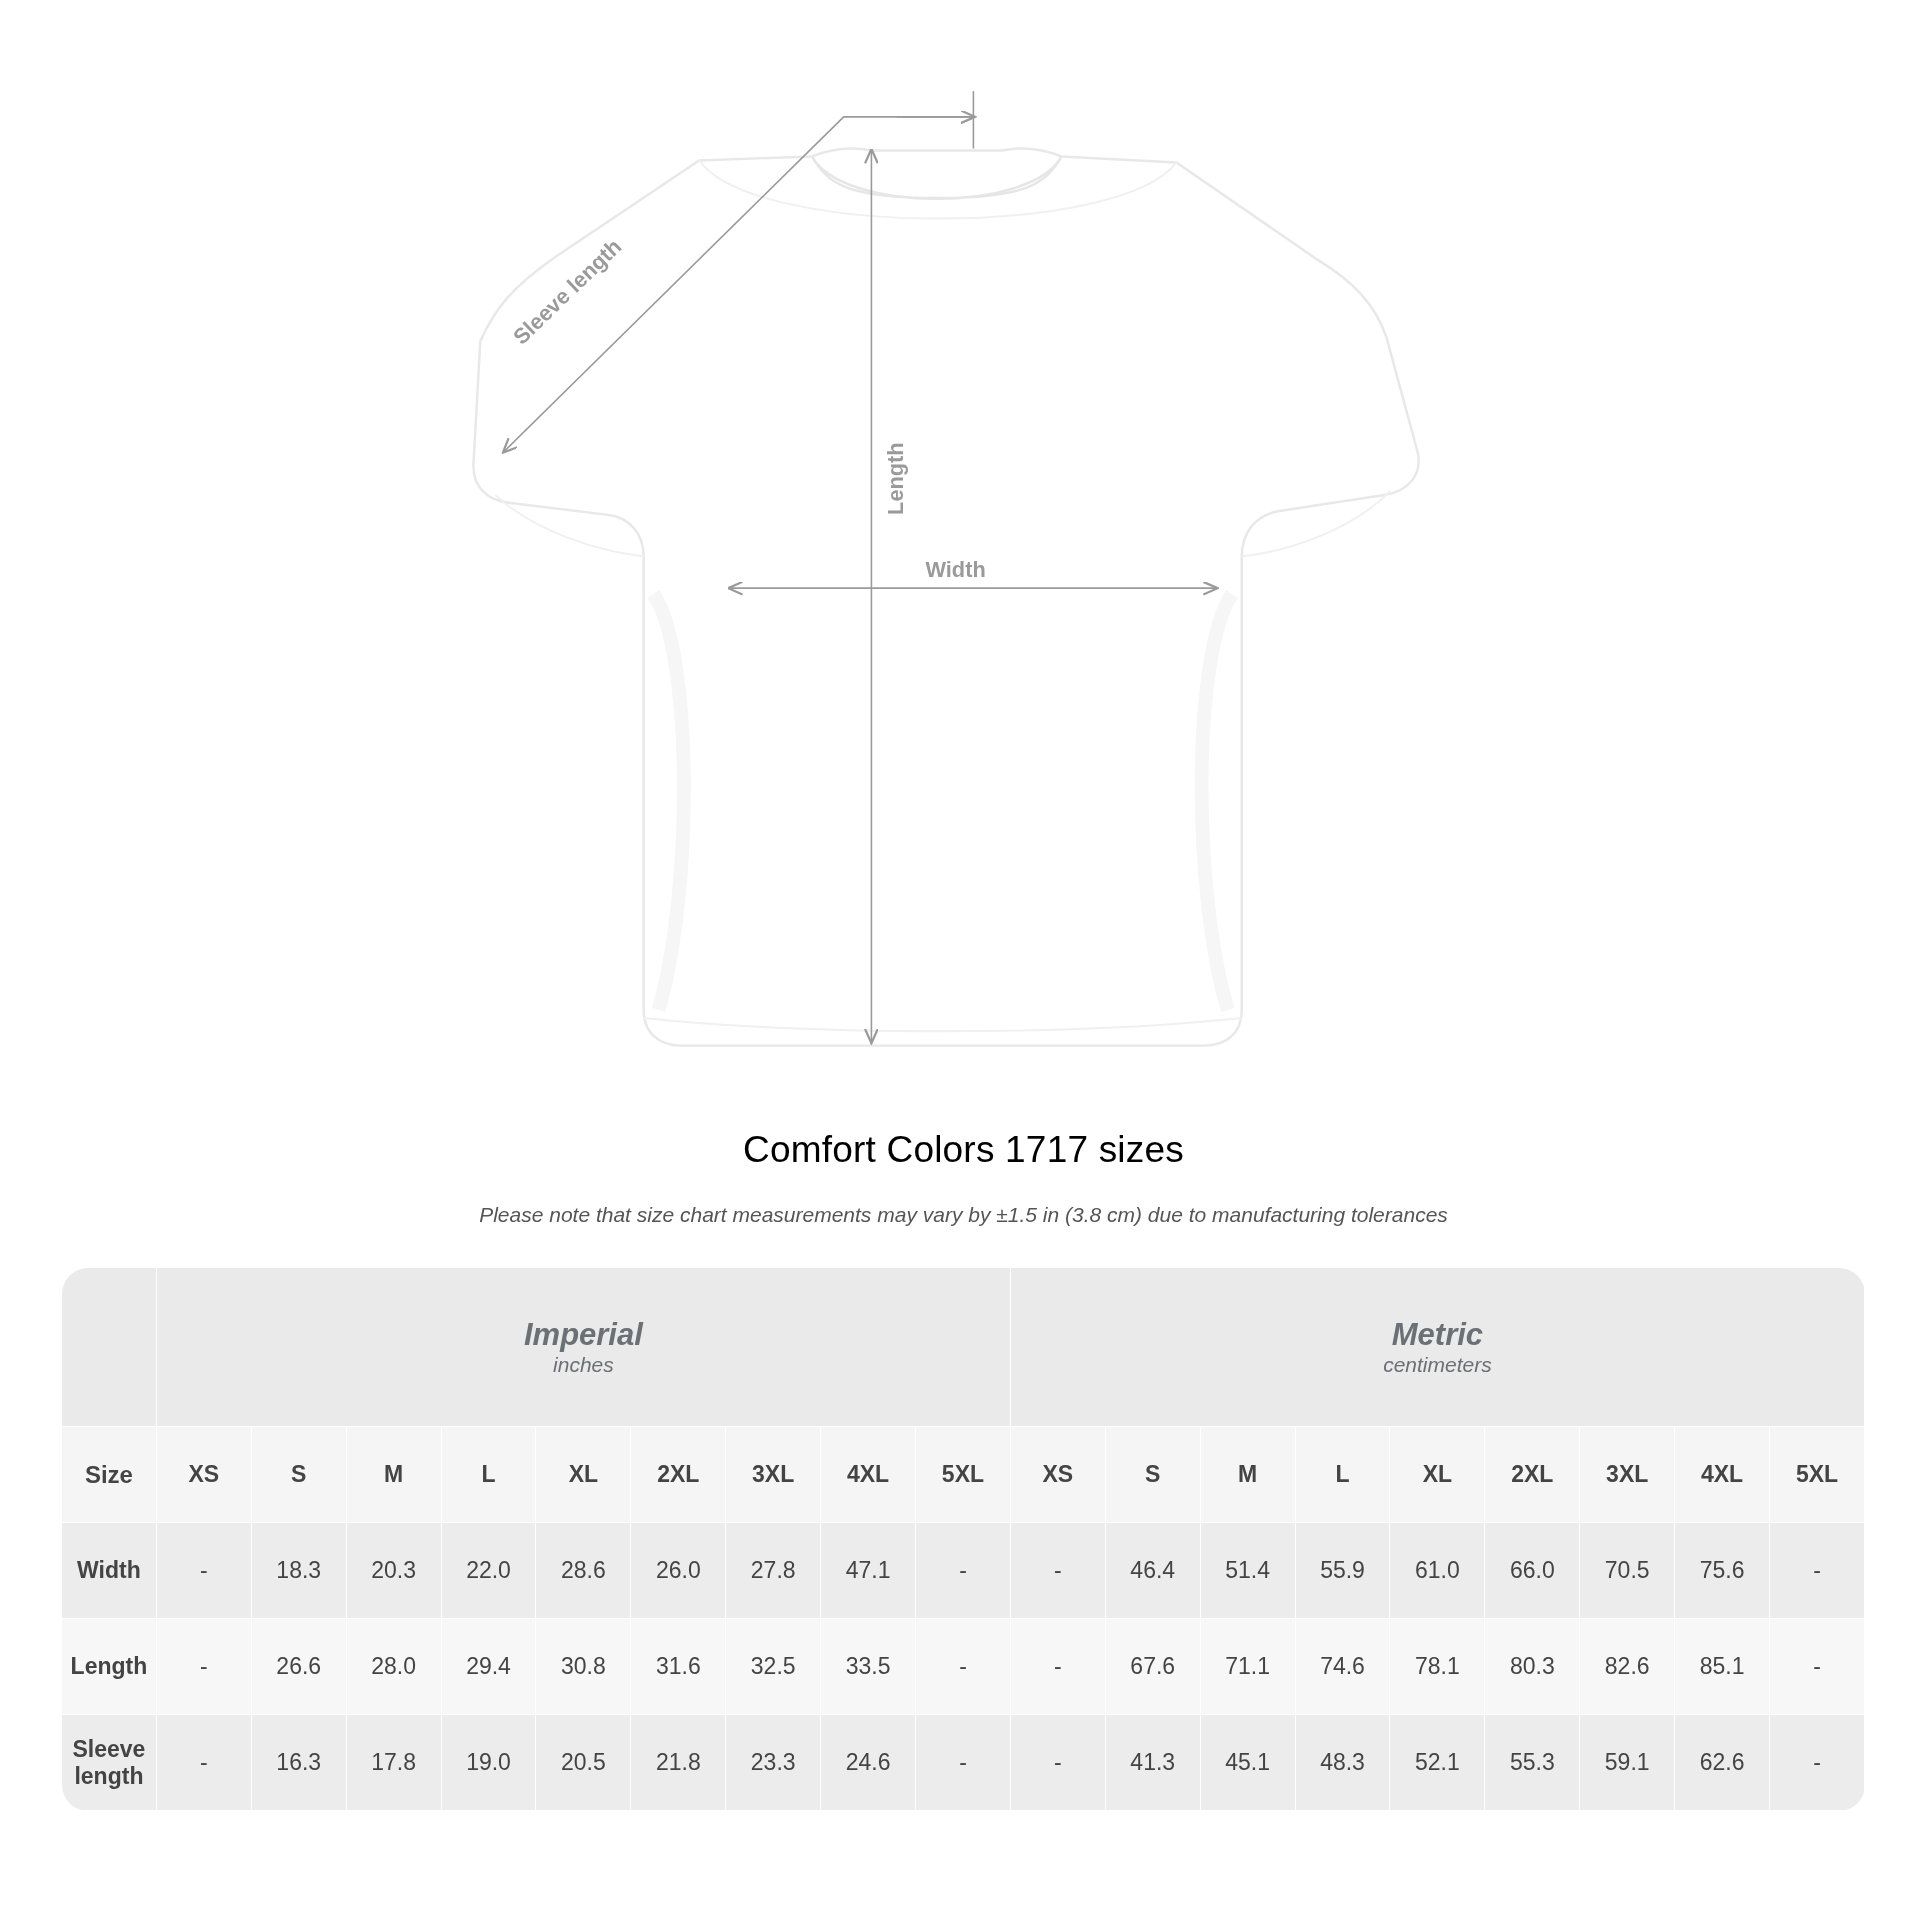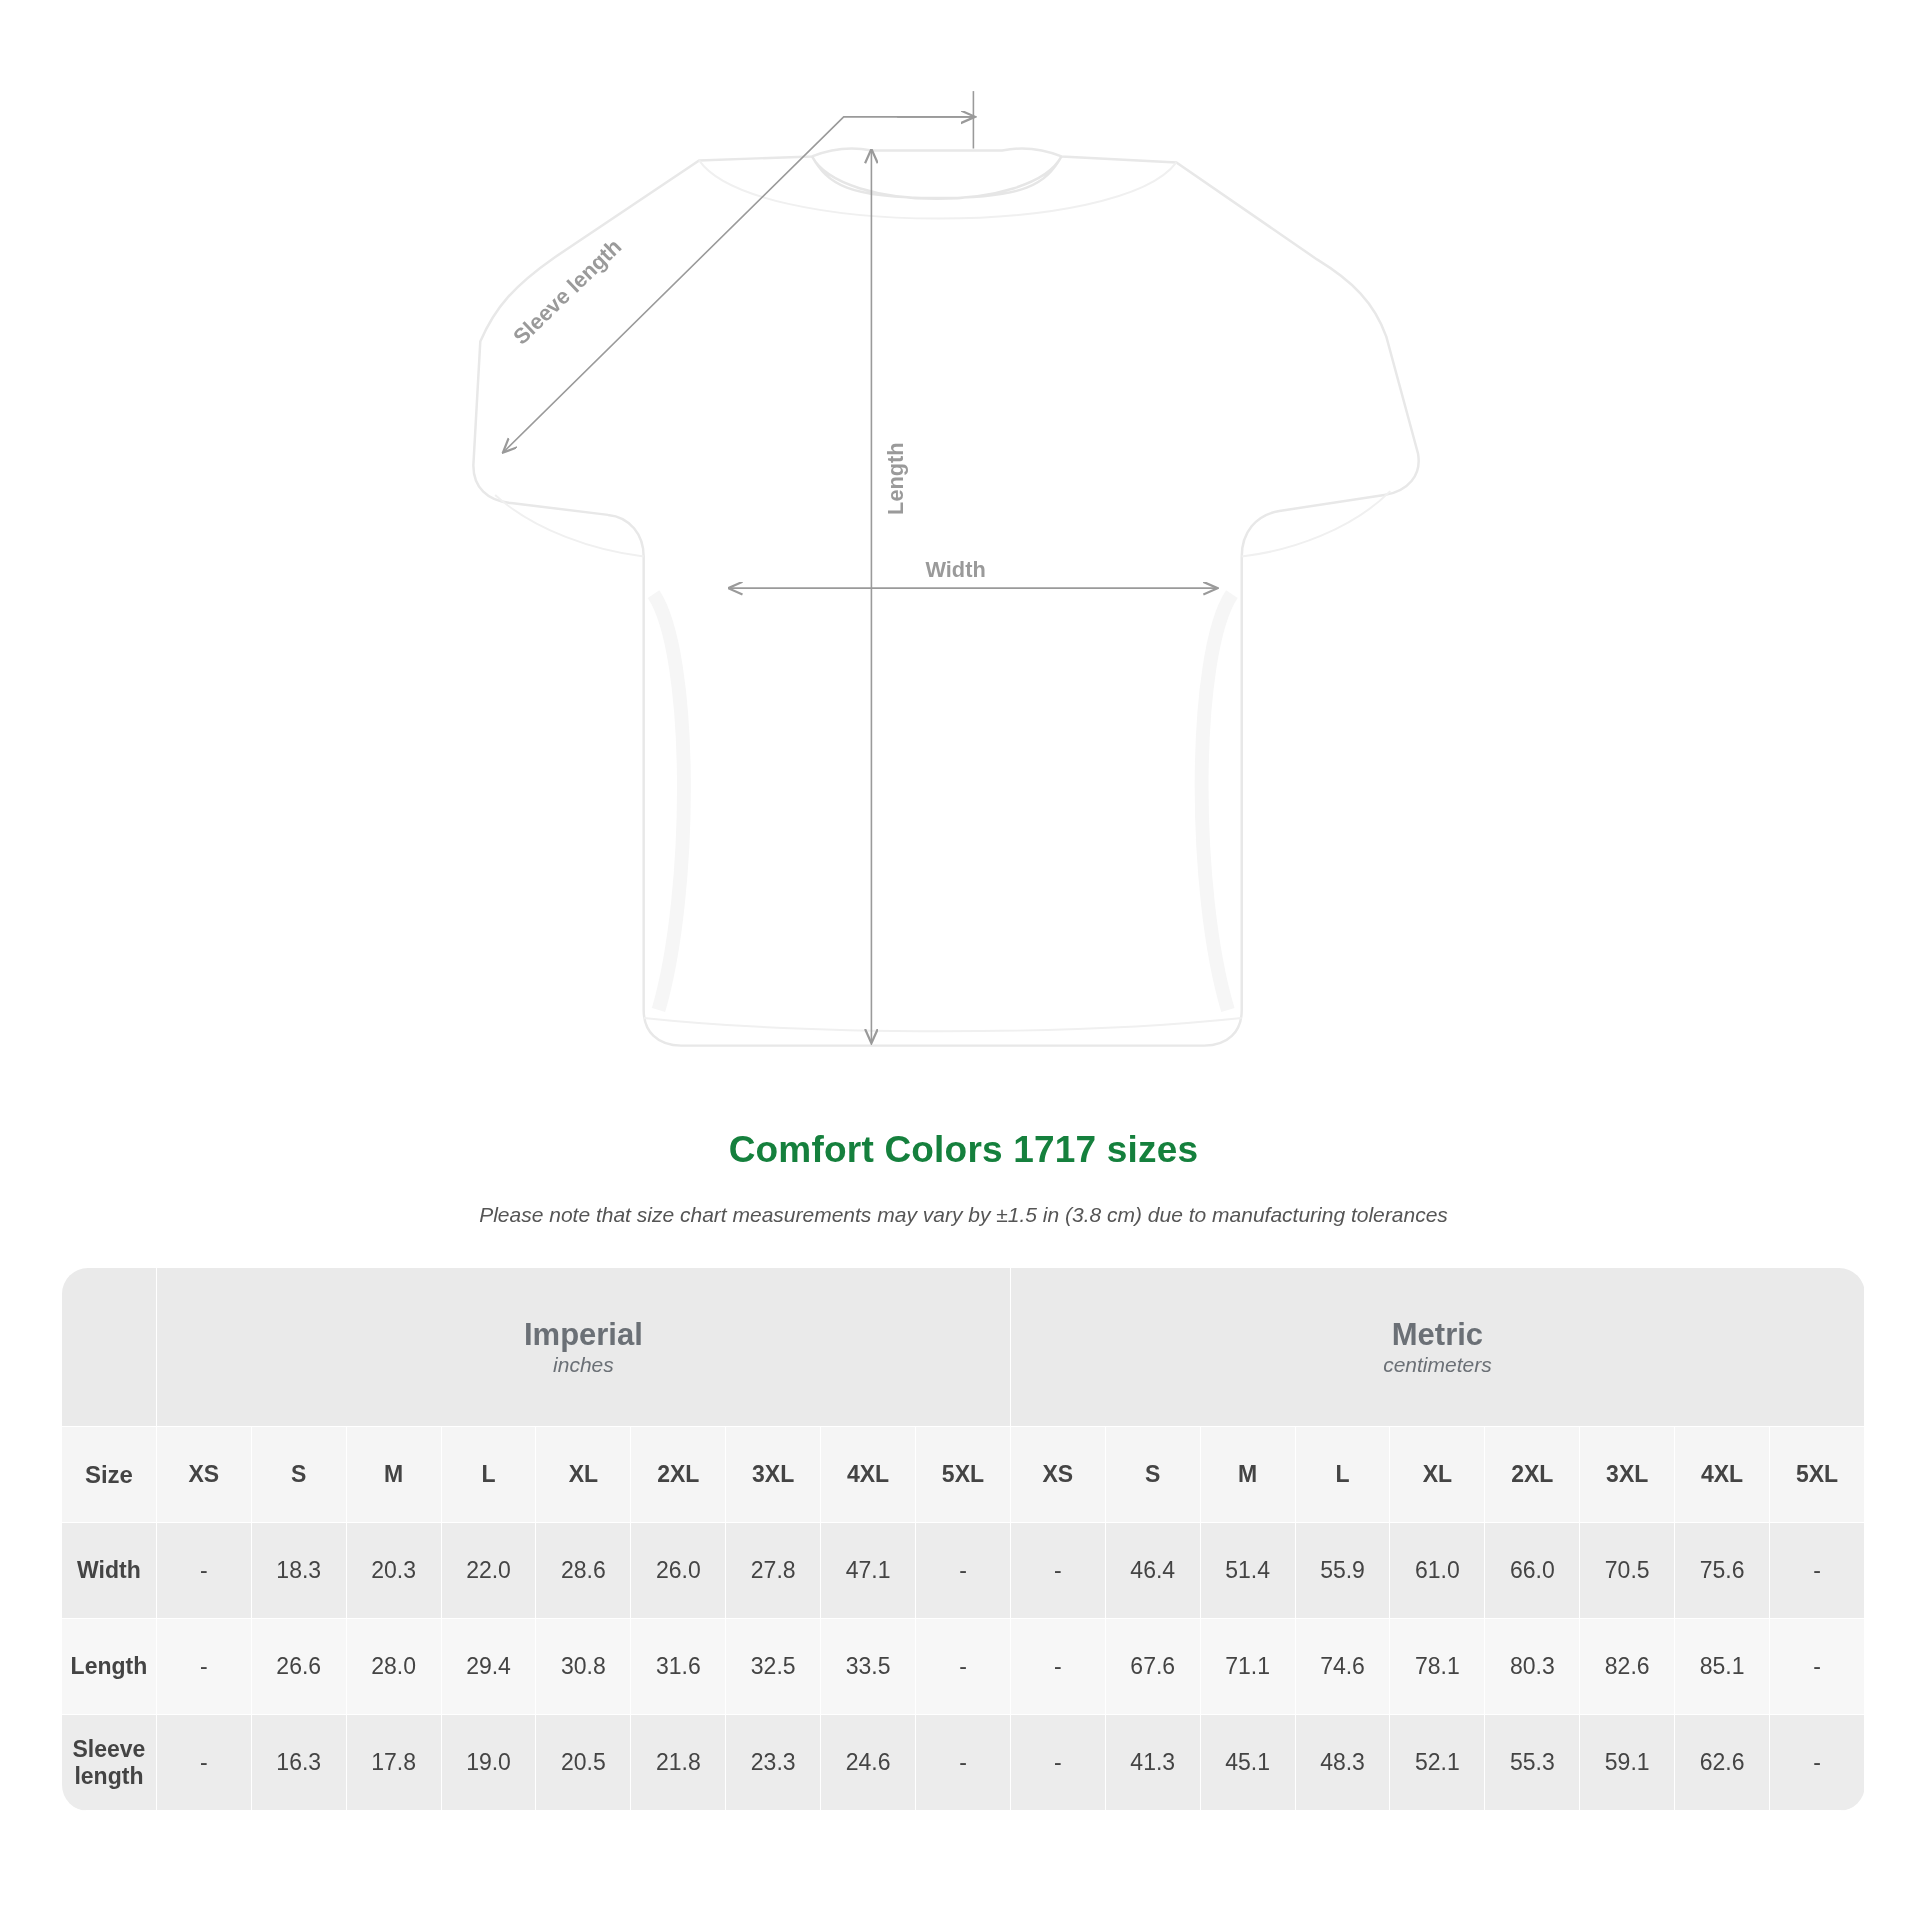--- a/index.html
+++ b/index.html
@@ -28,22 +28,22 @@
     left: 0;
   }
 
   
   .title-block {
     text-align: center;
     margin-top: 20px;
   }
   .chart-title {
     font-size: 37px;
-    font-weight: bold;
-    color: #15803d;
+    font-weight: normal;
+    color: #000000;
     letter-spacing: 0.2px;
   }
   .chart-note {
     font-size: 21px;
     font-style: italic;
     color: #555555;
     margin-top: 32px;
   }
 
   
@@ -68,20 +68,21 @@
     padding: 0;
   }
   
   .unit-row td {
     height: 158px;
     background: #eaeaea;
   }
   .unit-name {
     font-size: 31px;
     font-weight: bold;
+    font-style: italic;
     color: #6b7076;
   }
   .unit-sub {
     font-size: 21px;
     font-style: italic;
     color: #6b7076;
     margin-top: 0;
   }
   
   .size-row td {

